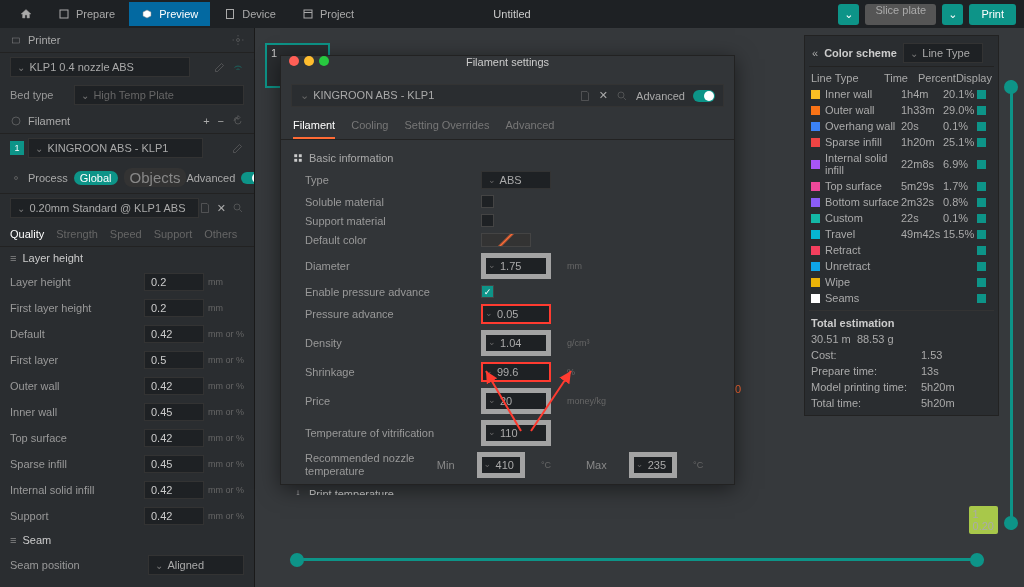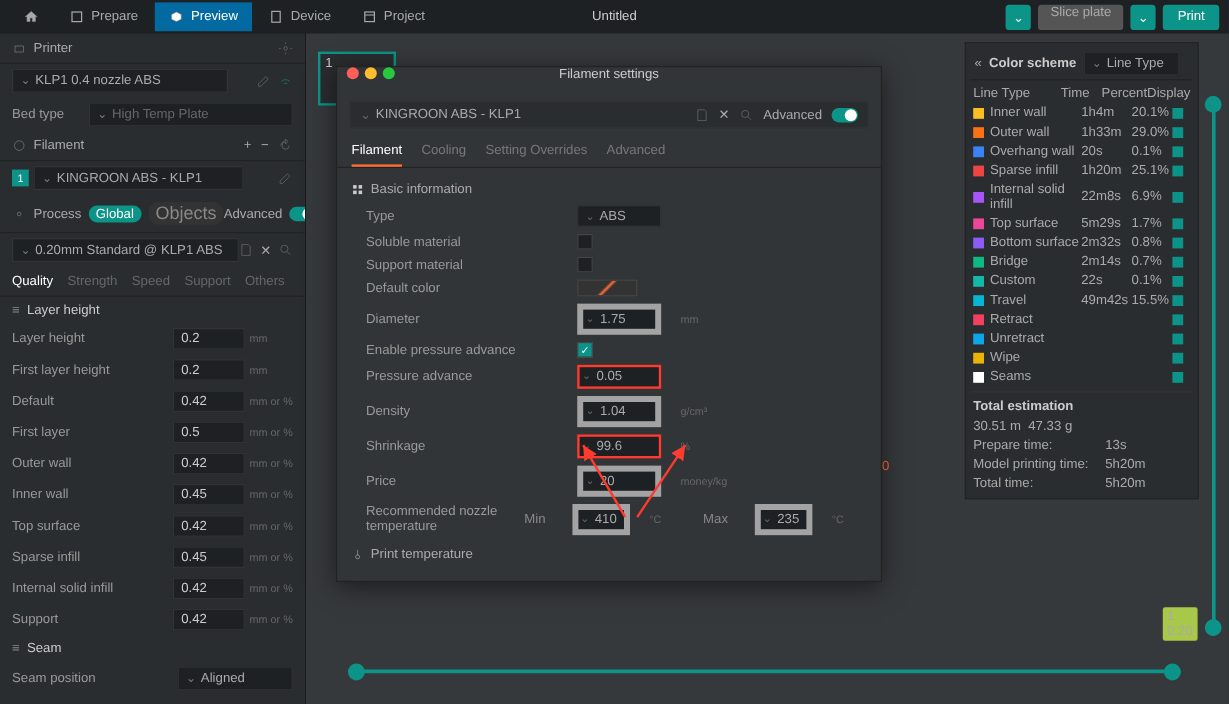--- a/index.html
+++ b/index.html
@@ -413,20 +413,24 @@
         <span class="mrow-label">Shrinkage</span>
         <span class="minput highlight"><span style="padding-left:8px">99.6</span></span>
         <span class="munit">%</span>
       </div>
     <div class="mrow">
         <span class="mrow-label">Price</span>
         <span class="minput"><span style="padding-left:8px">20</span></span>
         <span class="munit">money/kg</span>
       </div>
     <div class="mrow">
+        <span class="mrow-label">Temperature of vitrification</span>
+        <span class="minput"><span style="padding-left:8px">110</span></span>
+      </div>
+    <div class="mrow">
         <span class="mrow-label" style="line-height:1.2">Recommended nozzle temperature</span>
         <span style="color:#888;margin-right:6px">Min</span>
         <span class="minput" style="width:50px"><span style="padding-left:8px">410</span></span>
         <span class="munit">°C</span>
         <span style="color:#888;margin-right:6px">Max</span>
         <span class="minput" style="width:50px"><span style="padding-left:8px">235</span></span>
         <span class="munit">°C</span>
       </div>
 
     <div class="mgroup" style="margin-top:3px">
@@ -507,27 +511,20 @@
         <span class="rp-chk"></span>
       </div>
       <div class="rp-row">
         <span class="rp-color" style="background:#8b5cf6"></span>
         <span class="rp-name">Bottom surface</span>
         <span class="rp-time">2m32s</span>
         <span class="rp-pct">0.8%</span>
         <span class="rp-chk"></span>
       </div>
       <div class="rp-row">
-        <span class="rp-color" style="background:#10b981"></span>
-        <span class="rp-name">Bridge</span>
-        <span class="rp-time">2m14s</span>
-        <span class="rp-pct">0.7%</span>
-        <span class="rp-chk"></span>
-      </div>
-      <div class="rp-row">
         <span class="rp-color" style="background:#14b8a6"></span>
         <span class="rp-name">Custom</span>
         <span class="rp-time">22s</span>
         <span class="rp-pct">0.1%</span>
         <span class="rp-chk"></span>
       </div>
       <div class="rp-row">
         <span class="rp-color" style="background:#06b6d4"></span>
         <span class="rp-name">Travel</span>
         <span class="rp-time">49m42s</span>
@@ -559,21 +556,27 @@
         <span class="rp-color" style="background:#fff"></span>
         <span class="rp-name">Seams</span>
         <span class="rp-time"></span>
         <span class="rp-pct"></span>
         <span class="rp-chk"></span>
       </div>
     </div>
   <div class="rp-divider"></div>
   <div class="rp-est"><b style="color:#ccc">Total estimation</b></div>
   <div class="rp-est">
-      <div class="rp-est-row"><span>30.51 m</span>&nbsp;&nbsp;<span>47.33 g</span></div>
+      <div class="rp-est-row"><span>30.51 m</span>&nbsp;&nbsp;<span>88.53 g</span></div>
+    </div>
+  <div class="rp-est">
+      <div class="rp-est-row">
+        <span class="rp-est-label">Cost:</span>
+        <span>1.53</span>
+      </div>
     </div>
   <div class="rp-est">
       <div class="rp-est-row">
         <span class="rp-est-label">Prepare time:</span>
         <span>13s</span>
       </div>
     </div>
   <div class="rp-est">
       <div class="rp-est-row">
         <span class="rp-est-label">Model printing time:</span>

